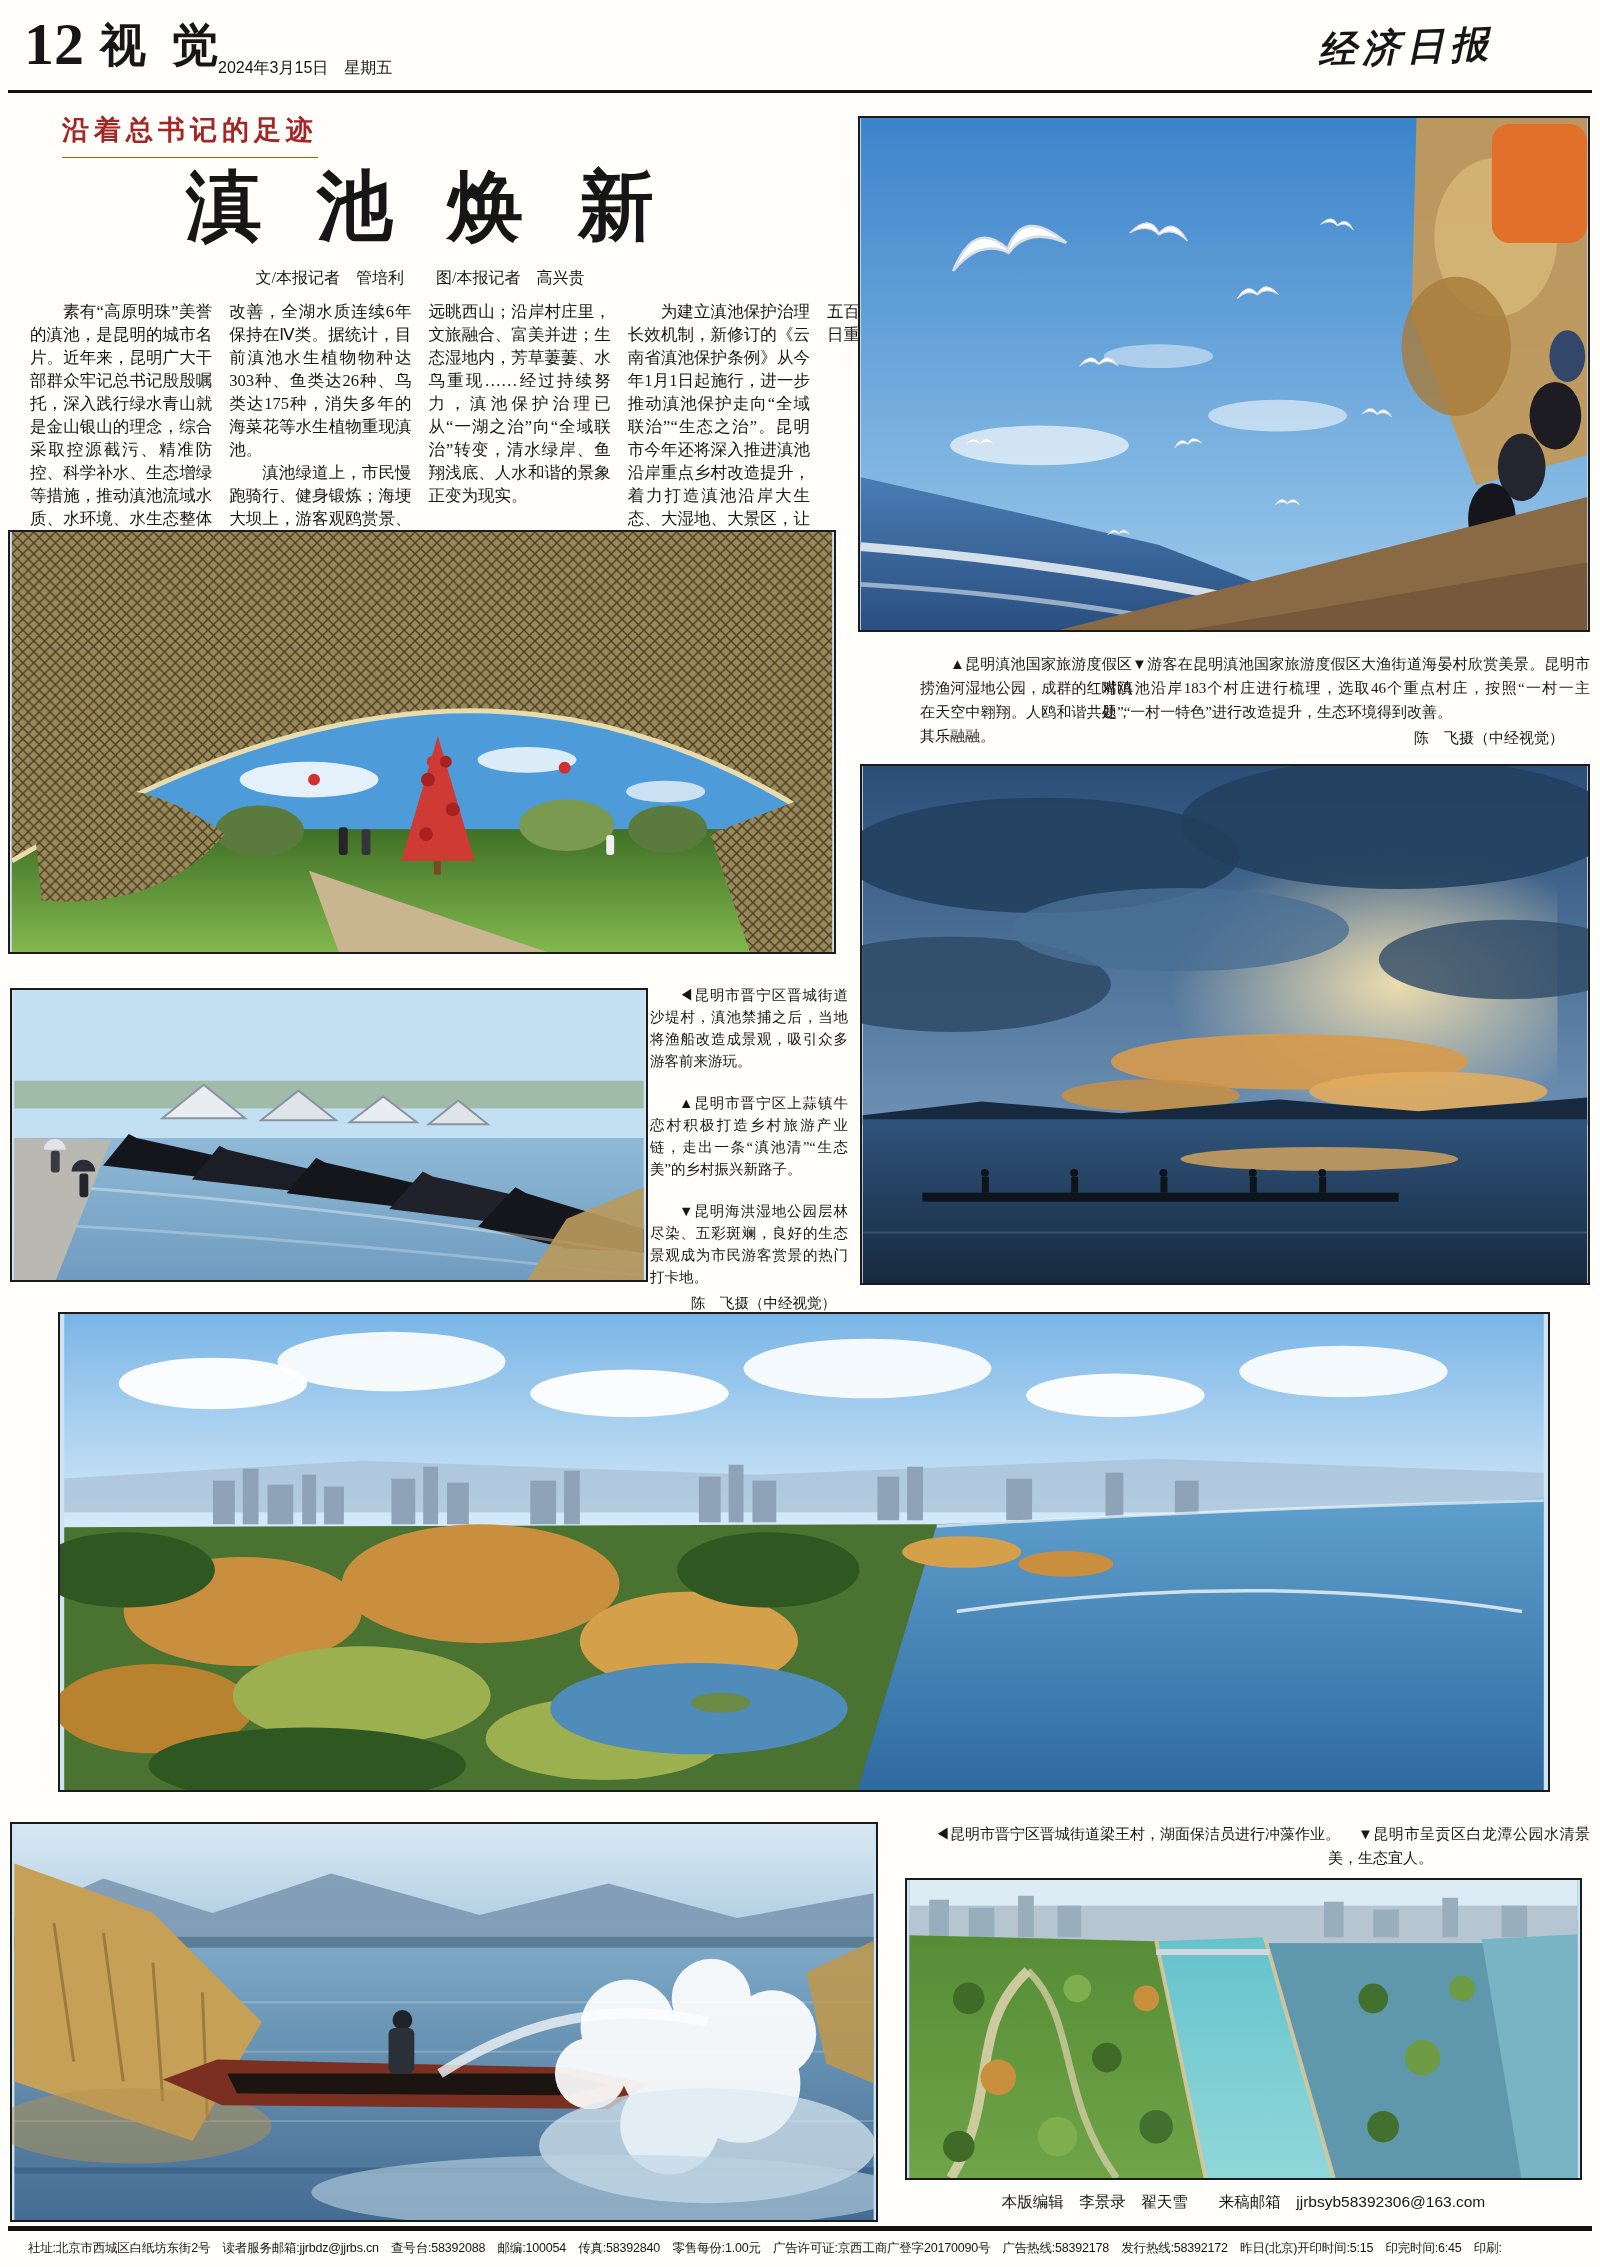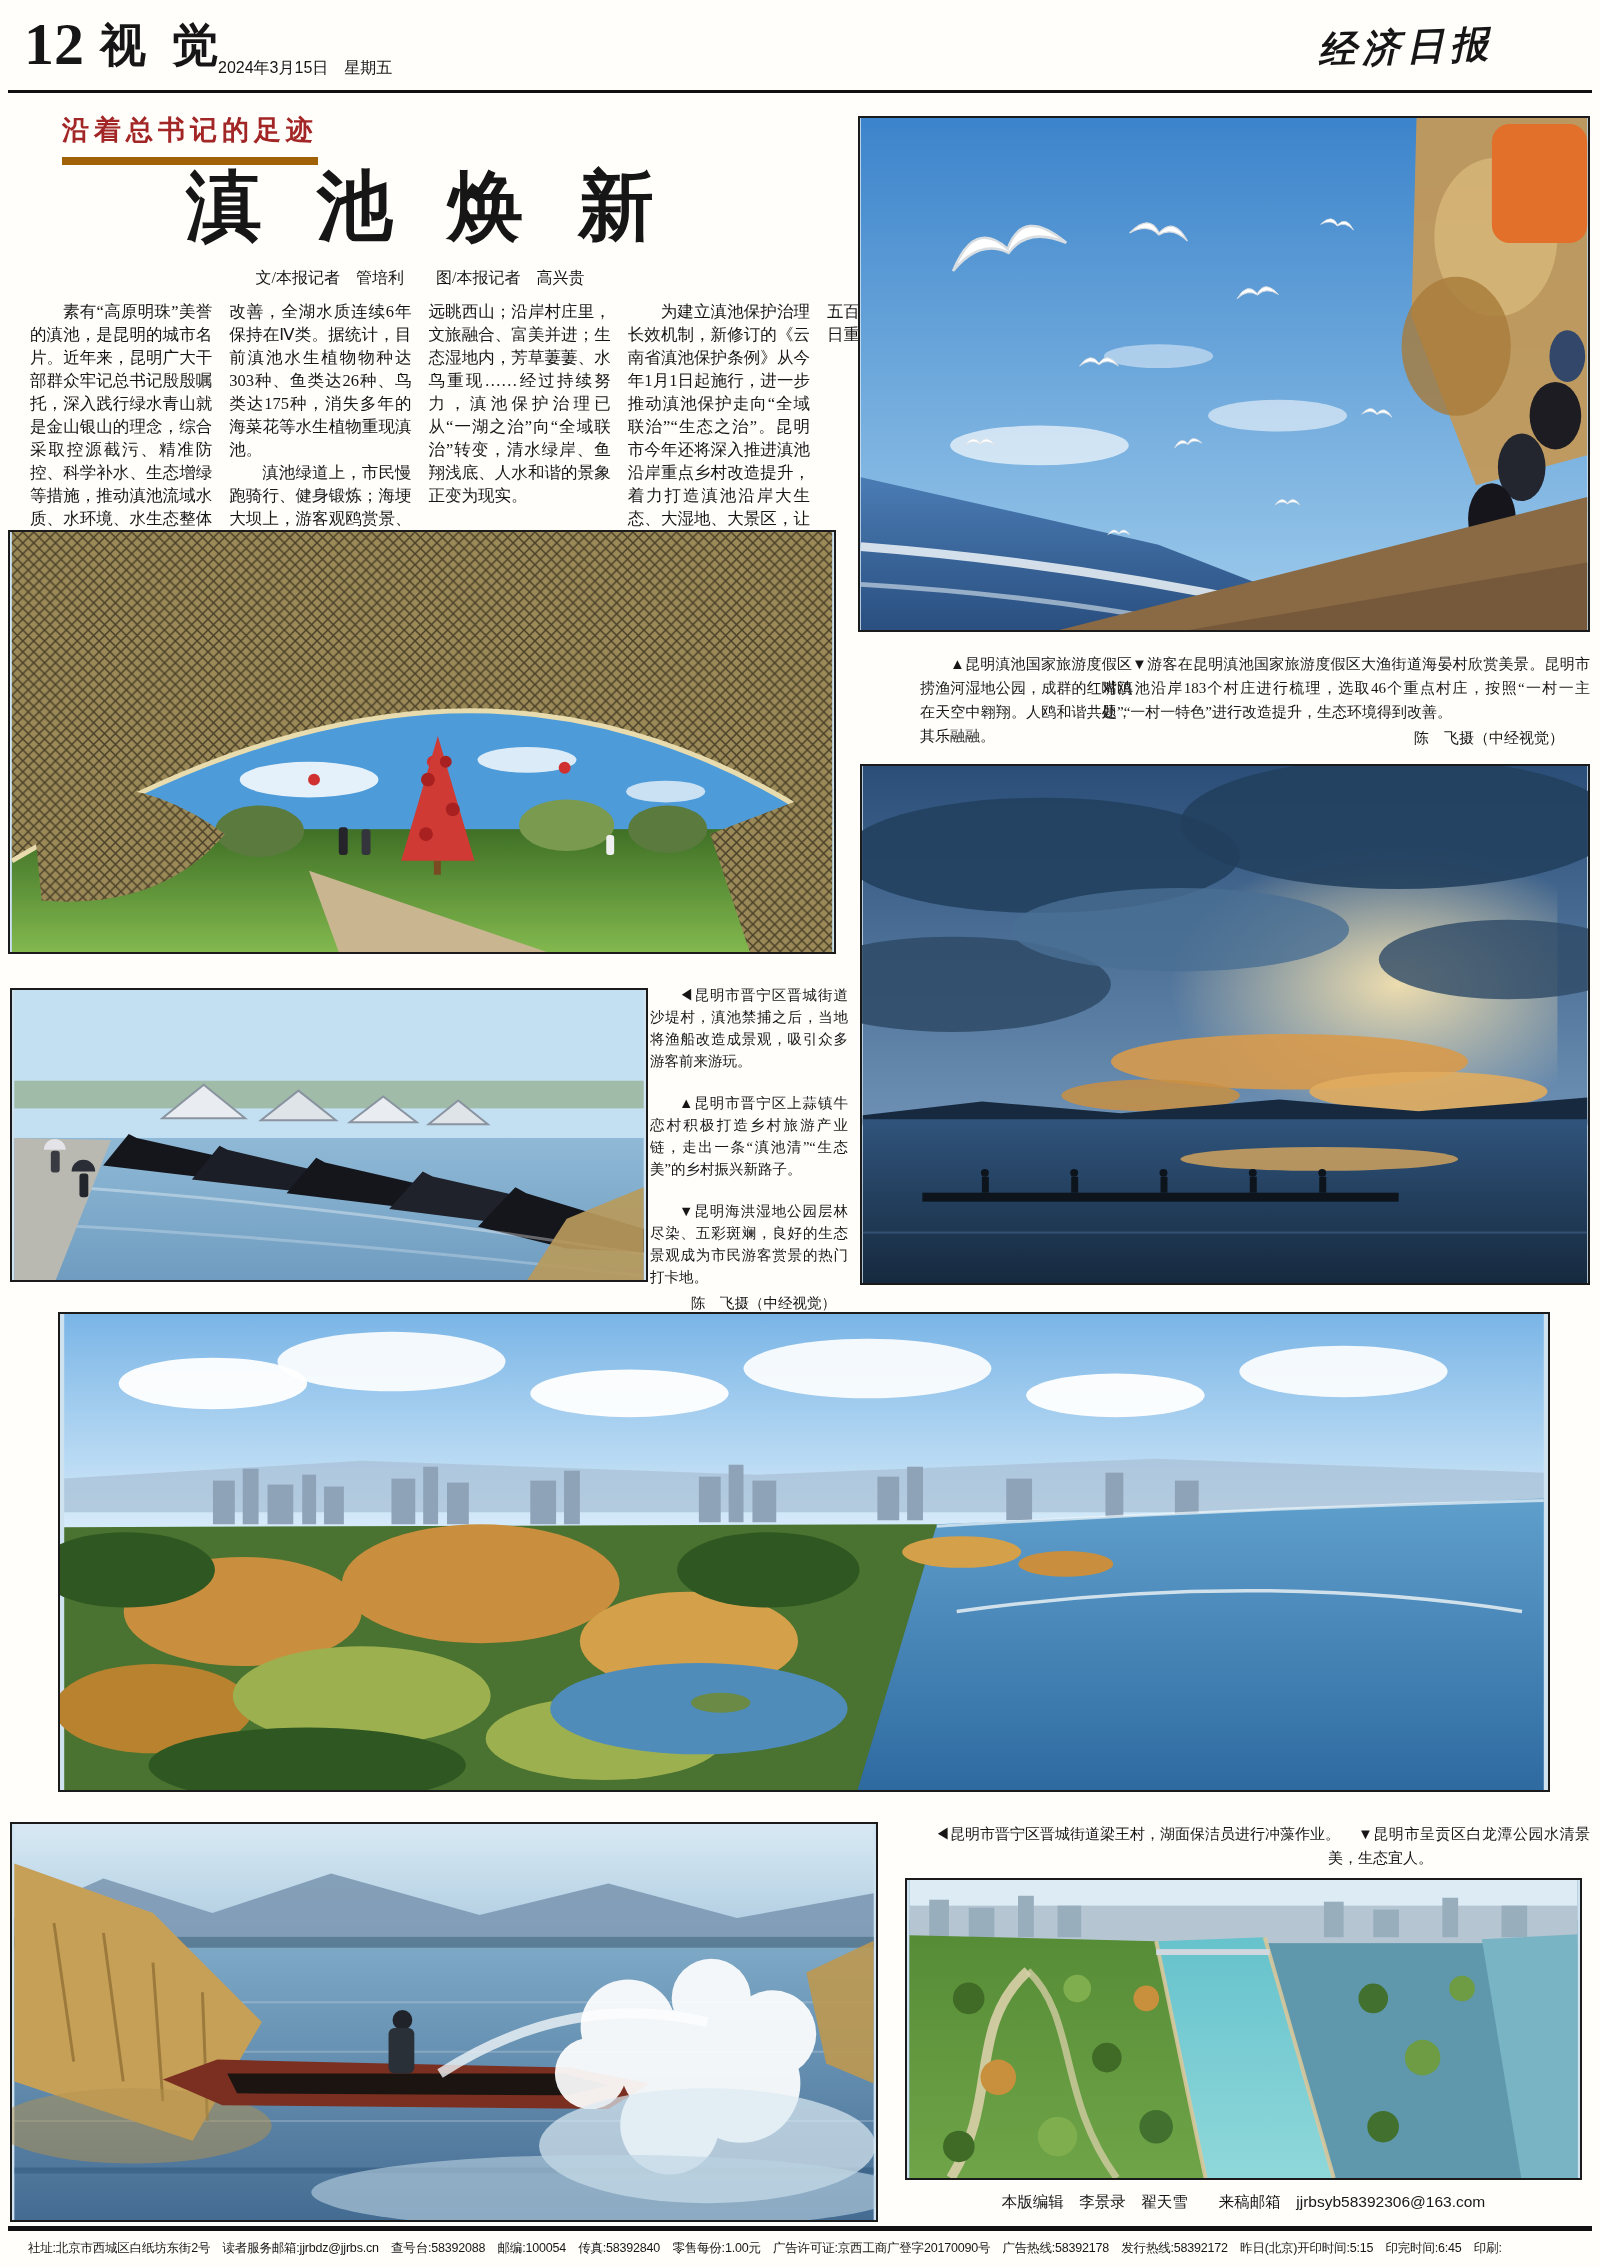--- a/index.html
+++ b/index.html
@@ -9,21 +9,21 @@
   
   .page-num{left:24px;top:14px;font-size:60px;font-weight:bold;font-family:"Liberation Serif",serif;line-height:1;}
   .section-name{left:100px;top:22px;font-size:46px;font-weight:bold;letter-spacing:26px;
                 font-family:"Liberation Sans",sans-serif;line-height:1;}
   .date-line{left:218px;top:58px;font-size:16px;font-family:"Liberation Sans",sans-serif;}
   .masthead{left:1318px;top:20px;width:280px;font-size:38px;font-weight:bold;font-style:italic;
             letter-spacing:6px;transform:rotate(-2deg);font-family:"Liberation Serif",serif;}
   .hrule{left:8px;top:90px;width:1584px;height:3px;background:#111;}
   
   .kicker{left:62px;top:112px;font-size:27px;font-weight:bold;letter-spacing:5px;color:#a32626;
-          border-bottom:8px solid #a16207;padding-bottom:9px;font-family:"Liberation Sans",sans-serif;}
+          border-bottom:1px solid #a16207;padding-bottom:9px;font-family:"Liberation Sans",sans-serif;}
   .headline{left:30px;top:162px;width:780px;text-align:center;font-size:76px;font-weight:bold;
             letter-spacing:0.72em;text-indent:0.72em;font-family:"Liberation Sans",sans-serif;line-height:1.15;}
   .byline{left:30px;top:268px;width:780px;text-align:center;font-size:16px;}
   .body-cols{left:30px;top:300px;width:780px;height:230px;column-count:4;column-gap:17px;
              font-size:16.5px;line-height:23px;text-align:justify;}
   .body-cols p{margin:0;text-indent:2em;}
   
   .ph{position:absolute;border:2px solid #1b1b1b;background:#cfe2f0;overflow:hidden;box-sizing:border-box;}
   .ph svg{display:block;width:100%;height:100%;}
   .ph-gulls{left:858px;top:116px;width:732px;height:516px;}

